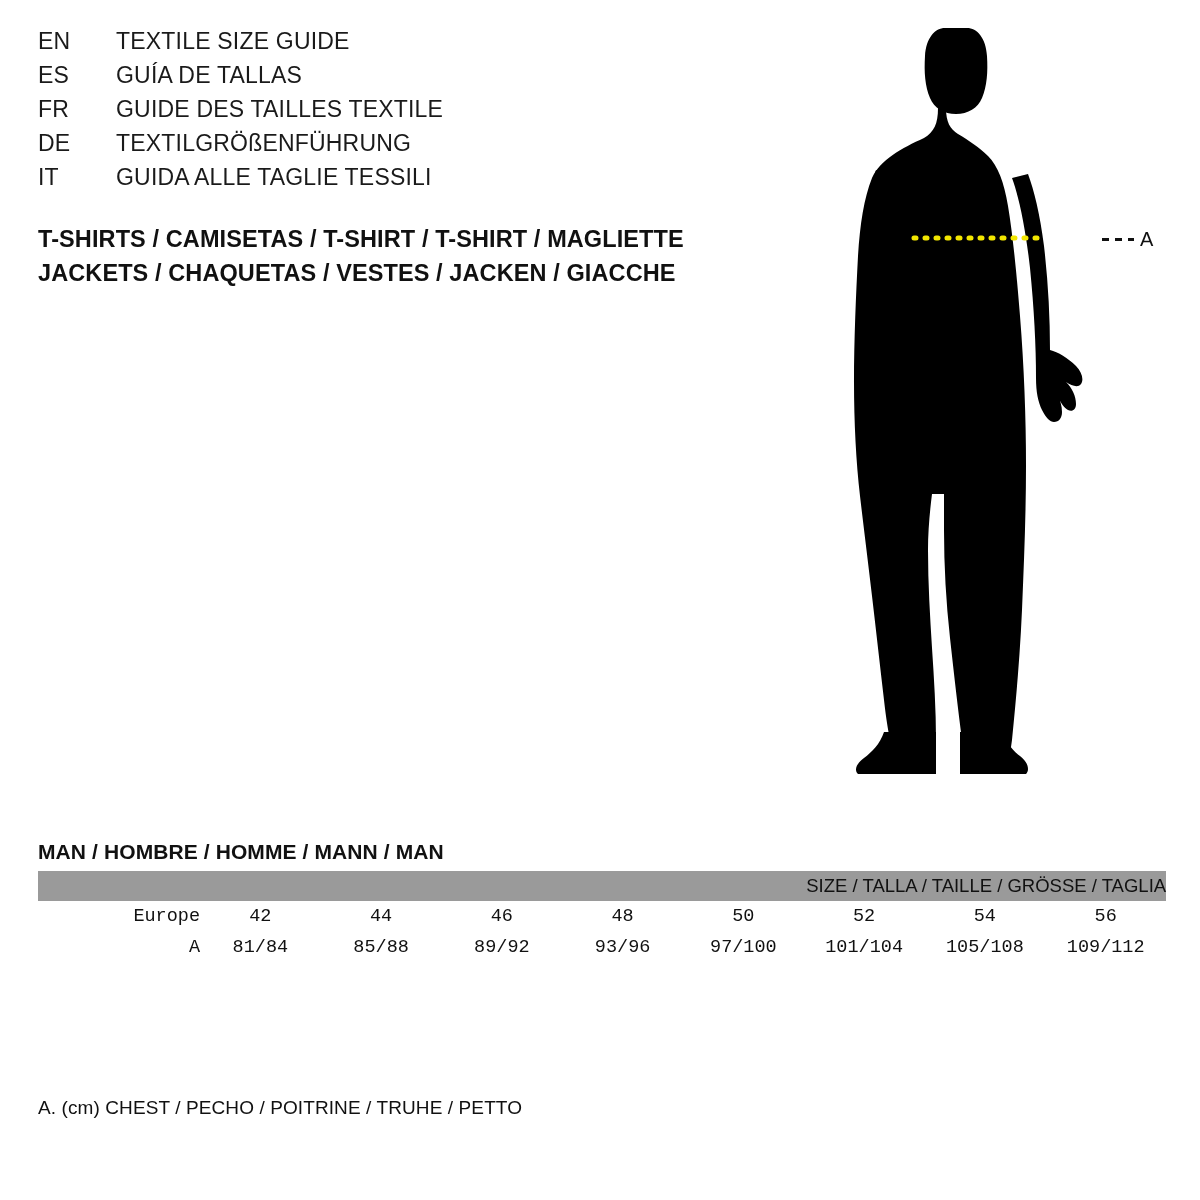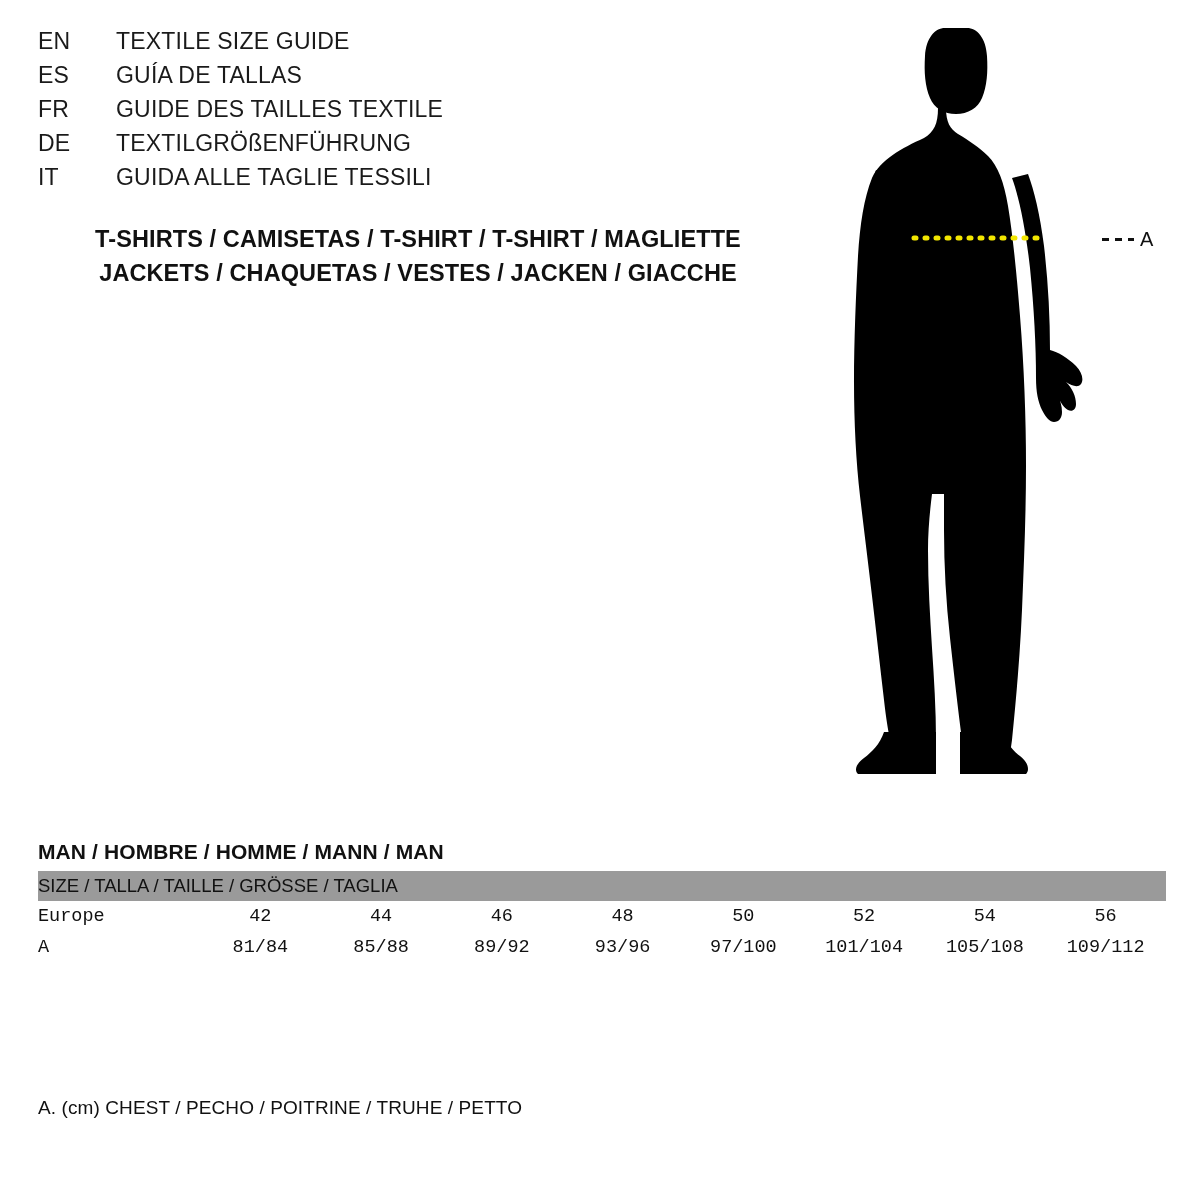--- a/index.html
+++ b/index.html
@@ -47,21 +47,20 @@
     top: 222px;
     width: 760px;
   }
   .garment-line {
     font-size: 23.5px;
     font-weight: bold;
     letter-spacing: .1px;
     line-height: 34px;
     color: #111111;
     white-space: nowrap;
-    text-align: center;
   }
 
   
   #figure-wrap {
     position: absolute;
     left: 840px;
     top: 10px;
     width: 340px;
     height: 790px;
   }
@@ -104,22 +103,22 @@
   }
   td, th {
     font-size: 18.5px;
     font-weight: normal;
     text-align: center;
     padding: 0;
     height: 31px;
     color: #111111;
   }
   td.label, th.label {
-    text-align: left;
-    padding-left: 0;
+    text-align: right;
+    padding-left: 17px;
     width: 162px;
   }
   tr.header-row td {
     background: #9a9a9a;
     color: #111111;
     font-size: 18.5px;
     height: 30px;
   }
   tr.shade td { background: #e2e2e2; }
   tr.plain td { background: #ffffff; font-family: Liberation Mono, monospace; }

